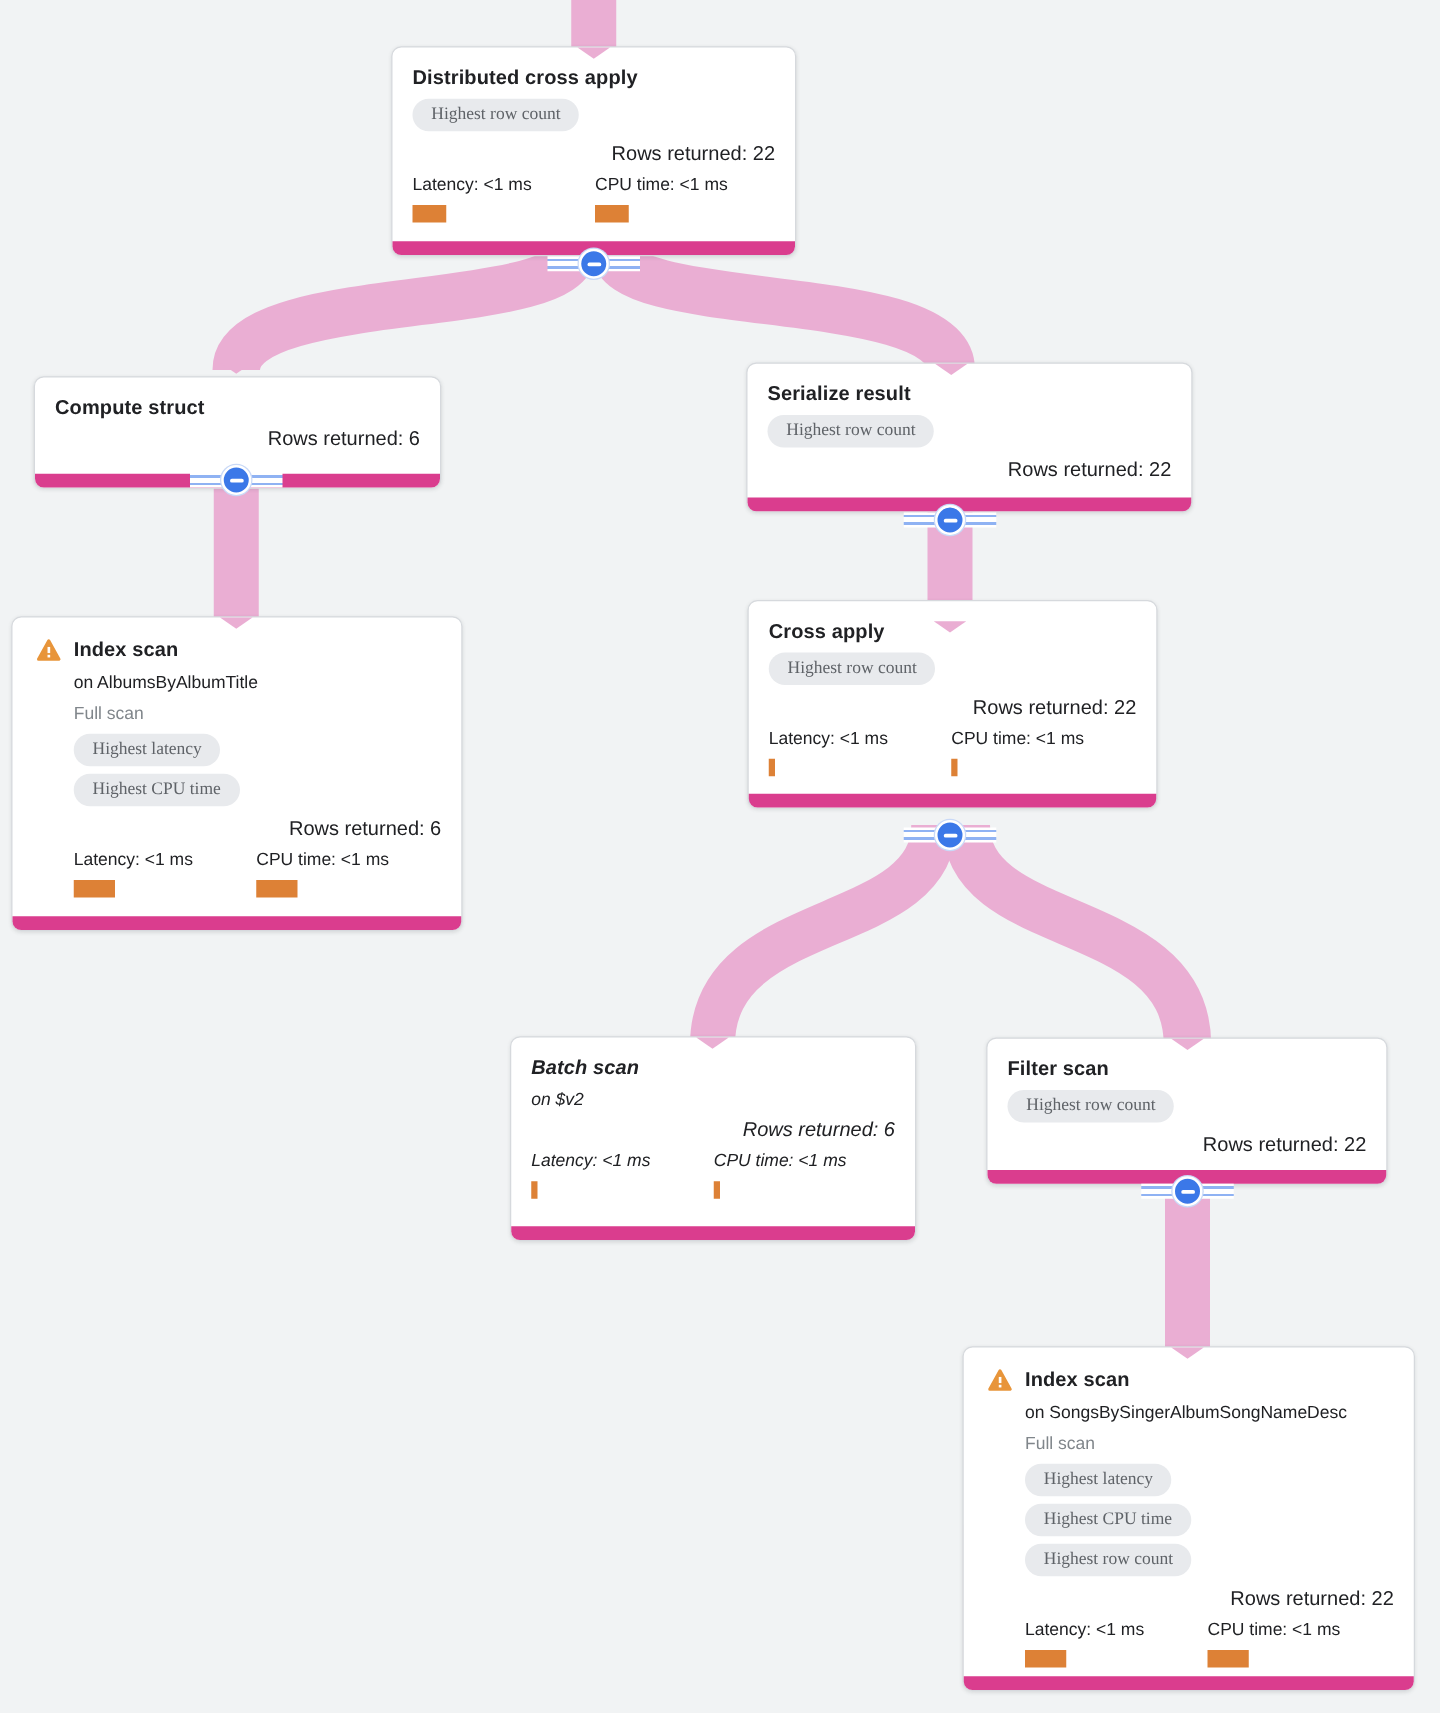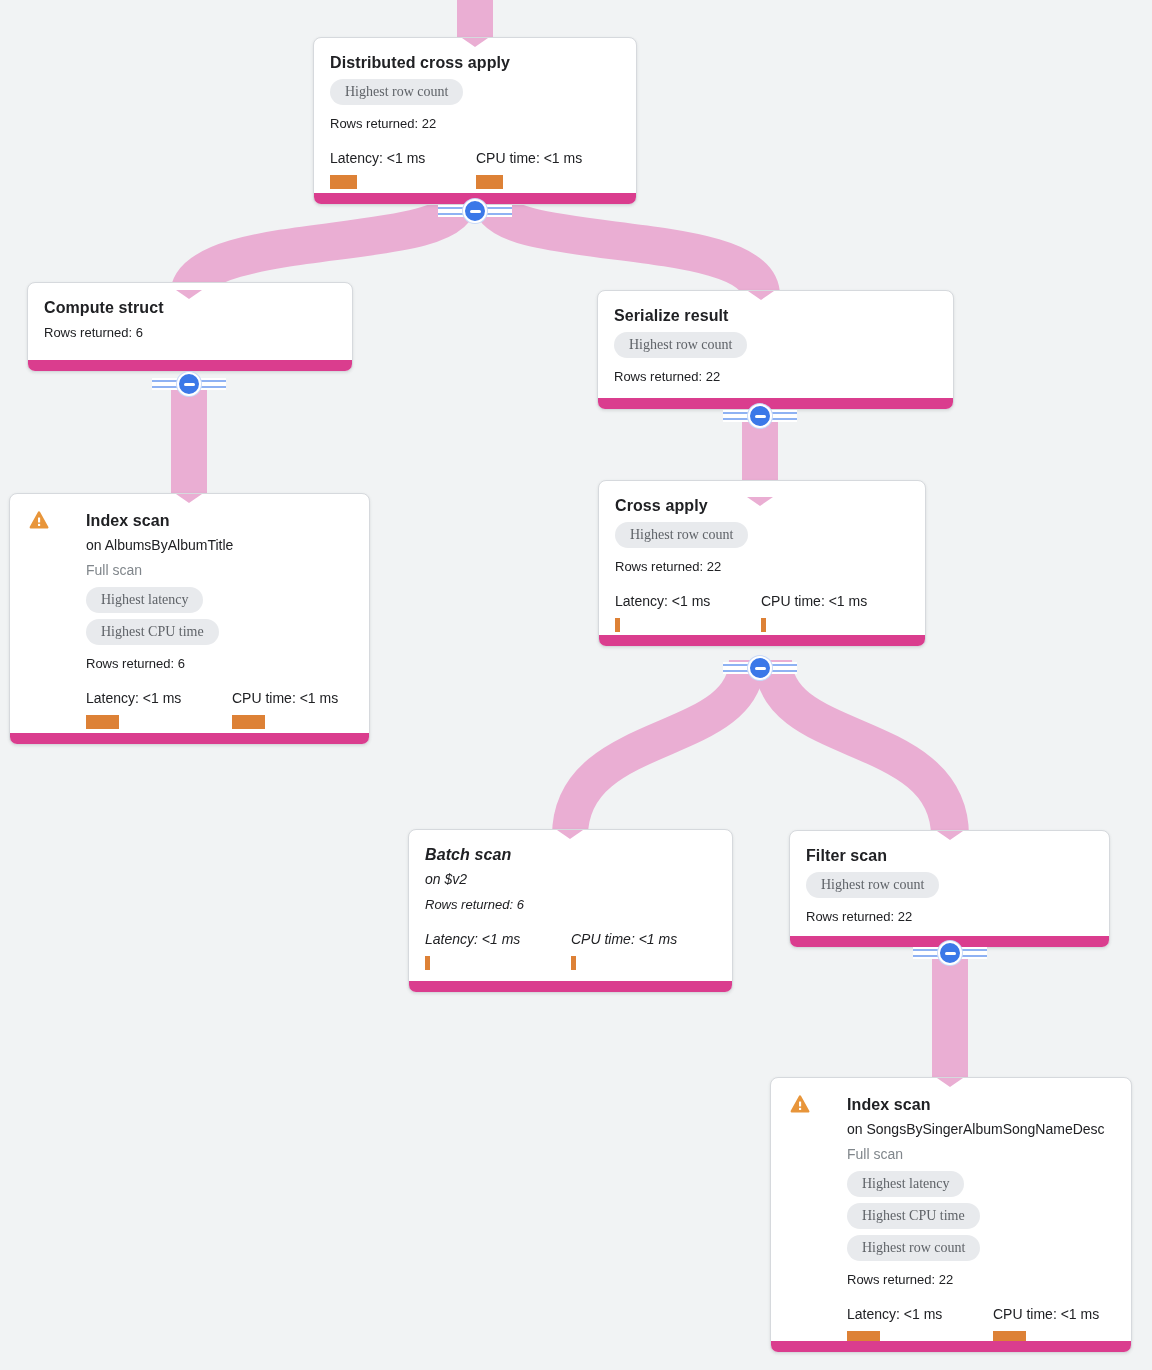--- a/index.html
+++ b/index.html
@@ -9,30 +9,30 @@
   }
   html,body{margin:0;padding:0;}
   body{font-family:"Liberation Sans", sans-serif; background:var(--bg);}
   #canvas{position:relative;width:1152px;height:1370px;background:var(--bg);overflow:hidden;}
   #links{position:absolute;left:0;top:0;z-index:0;}
   #links path{stroke:var(--ribbon);fill:none;}
 
   .node{position:absolute;background:var(--card);border:1px solid var(--border);
     border-radius:8px;box-shadow:0 1px 3px rgba(60,64,67,.12);z-index:1;box-sizing:border-box;}
   .node .content{padding:13px 16px 0 16px;}
-  .node.warn .content{padding-left:76px;padding-top:15px;}
+  .node.warn .content{padding-left:49px;padding-top:15px;}
   .warn-icon{position:absolute;left:19px;top:17px;width:20px;height:18px;}
   .title{font-size:16px;font-weight:700;color:var(--title);letter-spacing:.1px;line-height:24px;}
   .sub{font-size:14px;color:var(--text);line-height:25px;}
   .sub.gray{color:var(--muted);}
   .badges{margin:4px 0 2px 0;font-family:Liberation Serif, serif;}
   .badge{display:table;background:var(--badge_bg);color:var(--badge_text);font-size:14px;
     font-weight:500;border-radius:14px;padding:4px 15px;margin:3px 0 6px 0;line-height:18px;}
-  .rows{font-size:13px;color:var(--text);line-height:25px;}
-  .metrics{display:grid;grid-template-columns:146px auto;margin-top:12px;}
+  .rows{font-size:16px;color:var(--text);line-height:25px;text-align:right;}
+  .metrics{display:grid;grid-template-columns:146px auto;margin-top:1px;}
   .metric .mlabel{font-size:14px;color:var(--text);line-height:20px;}
   .bar{height:14px;background:var(--orange);margin-top:7px;}
   .footer{position:absolute;left:0;right:0;bottom:0;height:11px;background:var(--footer);
     border-radius:0 0 7px 7px;}
 
   .notch{position:absolute;width:0;height:0;border-left:13px solid transparent;
     border-right:13px solid transparent;border-top:9px solid var(--ribbon);z-index:2;}
 
   .collapse{position:absolute;z-index:3;width:74px;height:26px;margin-left:-37px;margin-top:-13px;}
   .collapse .stripes{position:absolute;left:0;right:0;top:7px;height:12px;background:
@@ -72,21 +72,21 @@
         </div>
         <div class="metric">
           <div class="mlabel">CPU time: &lt;1 ms</div>
           <div class="bar" style="width: 27px;"></div>
         </div>
       </div>
     </div>
     <div class="footer"></div>
   </div>
 
-  <div class="node" style="left:27px;top:282px;width:326px;height:90px;">
+  <div class="node" style="left:27px;top:301px;width:326px;height:90px;">
     <div class="content">
       <div class="title">Compute struct</div>
       <div class="rows">Rows returned: 6</div>
     </div>
     <div class="footer"></div>
   </div>
 
   <div class="node" style="left:597px;top:290px;width:357px;height:120px;">
     <div class="content">
       <div class="title">Serialize result</div>

